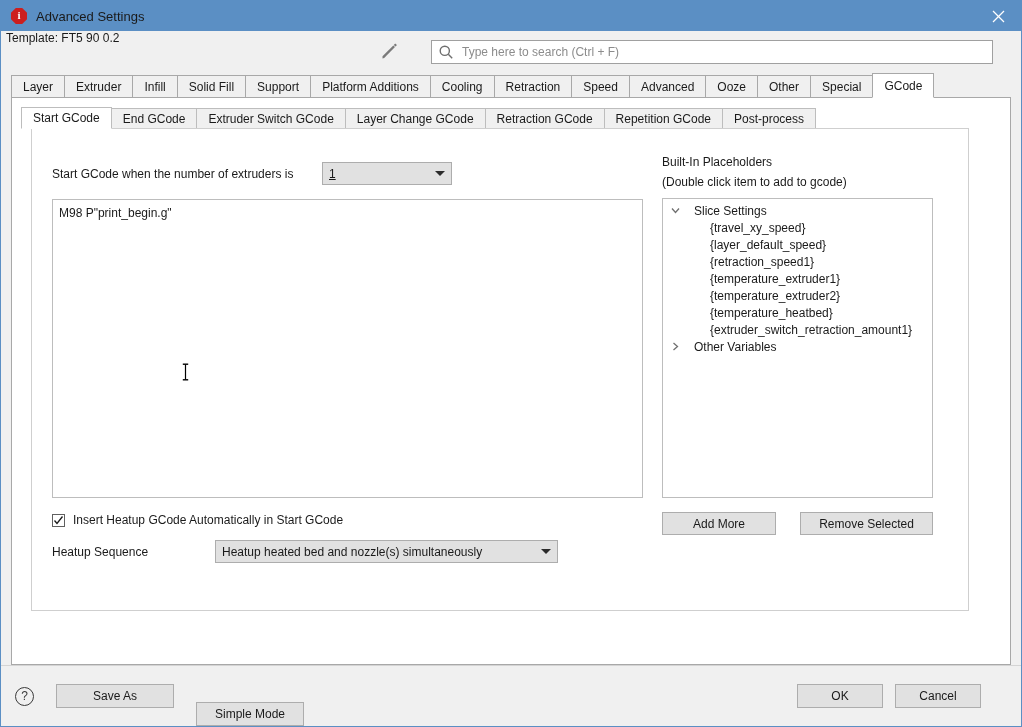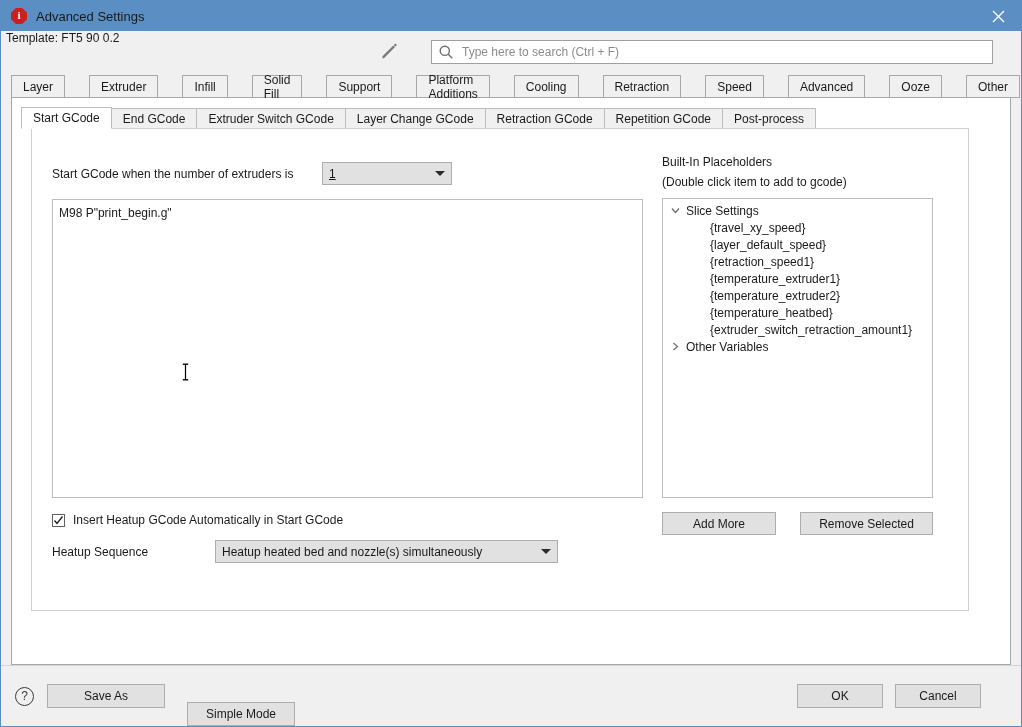--- a/index.html
+++ b/index.html
@@ -109,21 +109,20 @@
   .search-input::placeholder { color: #8c8c8c; }
 
   
   .main-tabs {
     flex: 0 0 24px;
     display: flex;
     align-items: flex-end;
     padding-left: 10px;
     background: #f0f0f0;
     position: relative;
-    gap: 25px;
   }
   .main-tabs::after {
     content: "";
     position: absolute;
     left: 10px; right: 10px; bottom: 0;
     height: 1px;
     background: #a8a8a8;
   }
   .mtab {
     height: 23px;
@@ -294,21 +293,21 @@
     height: 17px;
     padding-left: 6px;
     font-size: 12px;
     cursor: pointer;
   }
   .tnode .chev {
     width: 13px; flex: 0 0 13px;
     display: flex; align-items: center; justify-content: center;
     color: #707070;
   }
-  .tnode .tlabel { margin-left: 4px; }
+  .tnode .tlabel { margin-left: 12px; }
   .tleaf {
     height: 17px;
     padding-left: 47px;
     font-size: 12px;
     cursor: pointer;
     display: flex;
     align-items: center;
   }
 
   .btn {
@@ -348,21 +347,21 @@
     border: 1.4px solid #3a3a3a;
     border-radius: 50%;
     display: flex; align-items: center; justify-content: center;
     font-size: 12px;
     cursor: pointer;
     color: #3a3a3a;
     flex: 0 0 19px;
   }
   #btn-save-as {
     width: 118px; height: 24px;
-    margin-left: 13px;
+    margin-left: 22px;
   }
   #btn-simple-mode {
     width: 108px; height: 24px;
     margin-left: 22px;
     margin-top: 36px;
   }
   #btn-ok {
     position: absolute;
     right: 138px;
     width: 86px; height: 24px;

